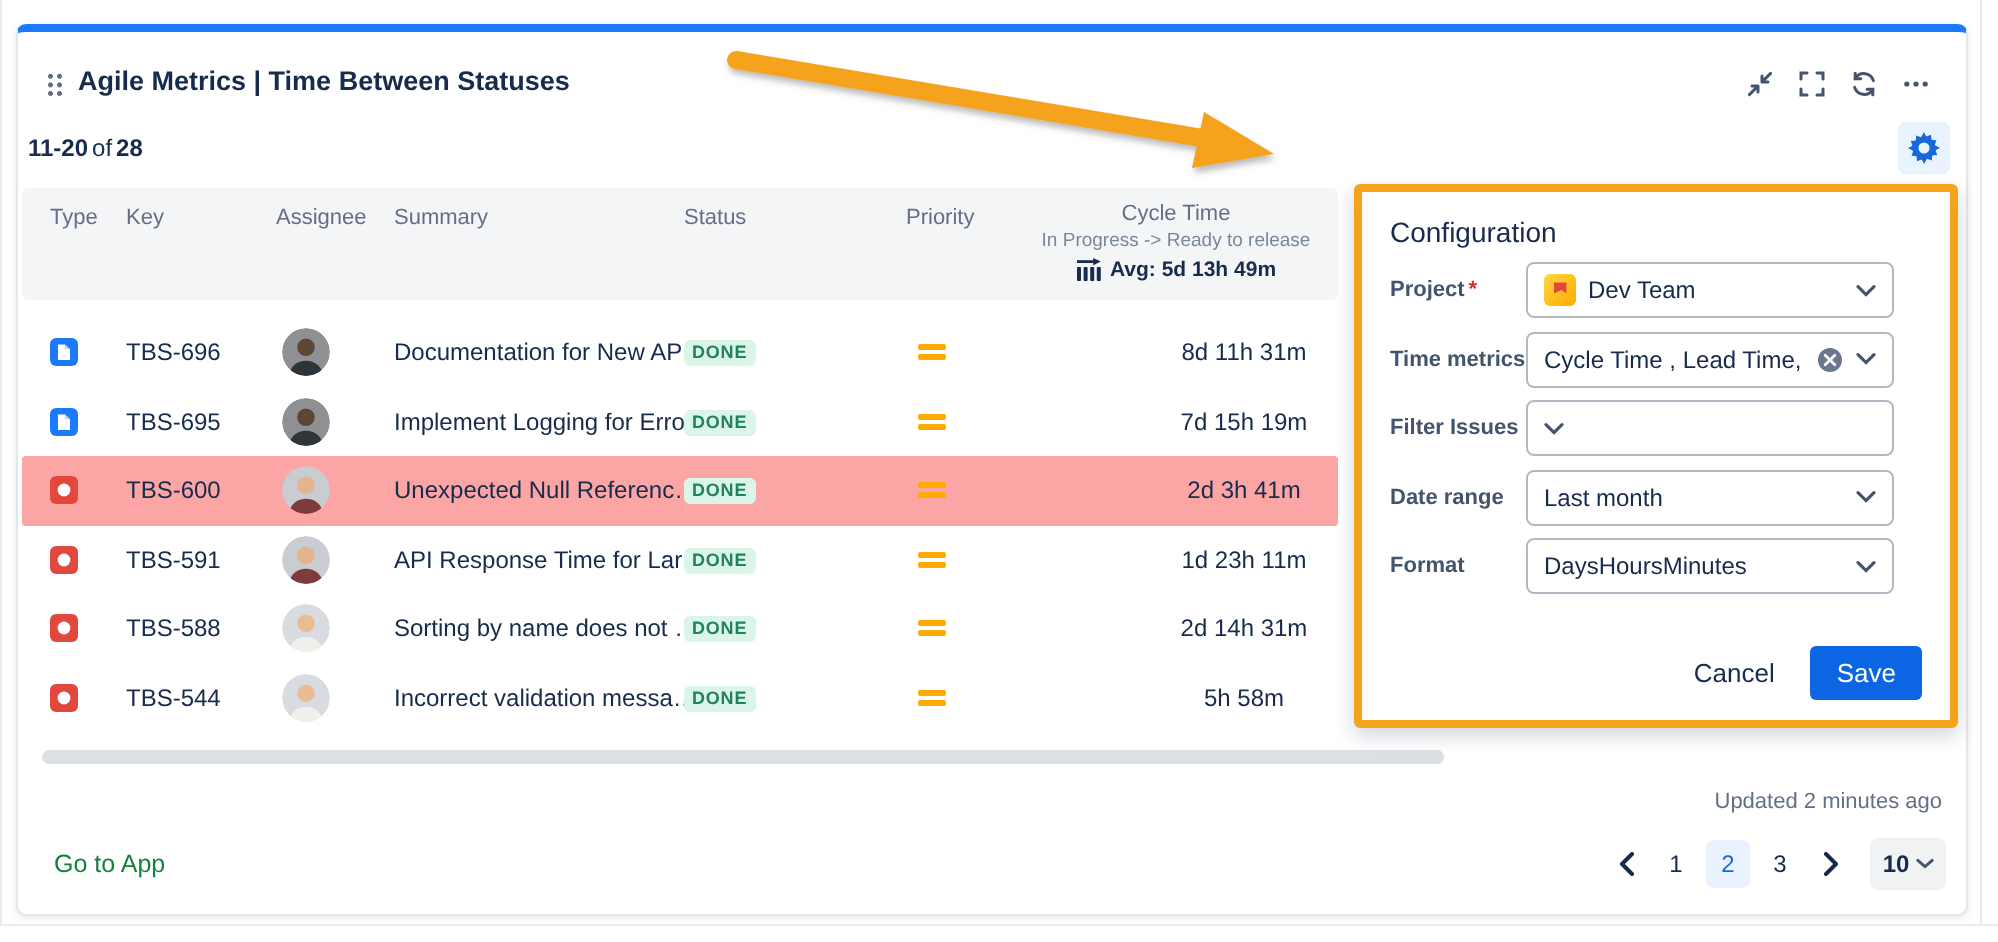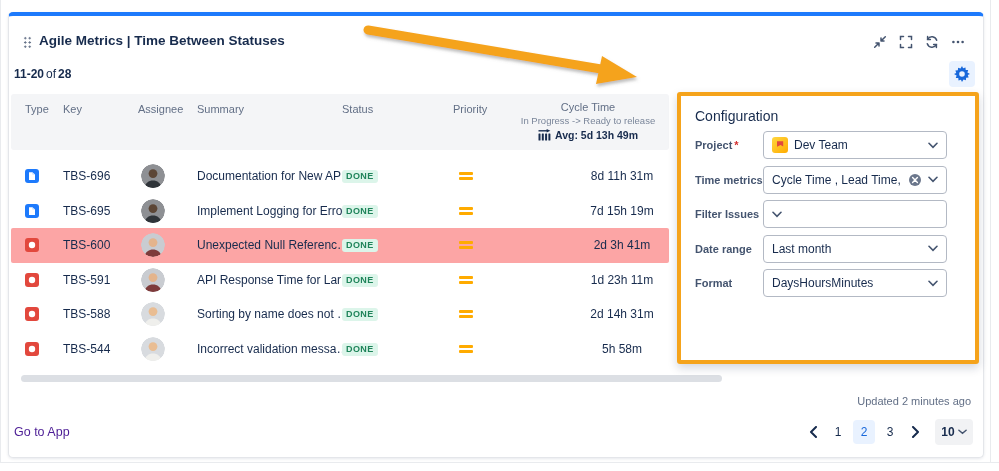--- a/index.html
+++ b/index.html
@@ -81,21 +81,21 @@
   .cfg-value { flex:1; font-size:12px; color:#172B4D; white-space:nowrap; overflow:hidden; }
   .proj-ic, .clear-ic { flex:none; display:flex; }
   .chev { flex:none; display:flex; }
   .cfg-actions { position:absolute; right:14px; top:227px; display:flex; align-items:center; gap:18px; }
   .btn-cancel { font-size:13px; color:#172B4D; cursor:pointer; background:none; border:none; font-family:inherit; }
   .btn-save { font-size:13px; color:#fff; background:#0C66E4; border:none; border-radius:3px;
     padding:6px 13px; cursor:pointer; font-family:inherit; }
 
   
   .updated { position:absolute; right:12px; top:379px; font-size:11px; color:#626F86; }
-  .go-app { position:absolute; left:5px; top:409px; font-size:12.5px; color:#4c1d95; cursor:pointer; }
+  .go-app { position:absolute; left:18px; top:409px; font-size:12.5px; color:#15803d; cursor:pointer; }
   .pager { position:absolute; right:10px; top:403px; display:flex; align-items:center; gap:4px; }
   .pg-chev { width:20px; height:26px; display:flex; align-items:center; justify-content:center; cursor:pointer; }
   .page { min-width:22px; height:24px; line-height:24px; text-align:center; font-size:12px; color:#172B4D;
     border-radius:4px; cursor:pointer; }
   .page.active { background:#E9F2FF; color:#1868DB; }
   .size-box { margin-left:6px; width:38px; height:26px; background:#F1F2F4; border-radius:4px;
     display:flex; align-items:center; justify-content:center; gap:3px; font-size:12px; font-weight:bold;
     color:#172B4D; cursor:pointer; }
 
   .annot { position:absolute; left:0; top:0; z-index:60; pointer-events:none; }
@@ -418,20 +418,24 @@
       <span class="cfg-value">DaysHoursMinutes</span>
 
       <span class="chev">
         <svg width="10" height="7" viewBox="0 0 10 7" fill="none" stroke="#44546F" stroke-width="1.6" stroke-linecap="round">
                   <path d="M1 1.3 5 5.3 9 1.3"></path>
                 </svg>
       </span>
     </div>
   </div>
 </div>
+      <div class="cfg-actions">
+        <button class="btn-cancel">Cancel</button>
+        <button class="btn-save">Save</button>
+      </div>
     </div>
   </div>
 
   <svg class="annot" width="999" height="471">
     <defs>
         <filter id="ash" x="-20%" y="-20%" width="140%" height="140%">
           <feDropShadow dx="1" dy="2.5" stdDeviation="1.6" flood-color="#7a7a7a" flood-opacity="0.5"></feDropShadow>
         </filter>
       </defs>
     <g filter="url(#ash)">

